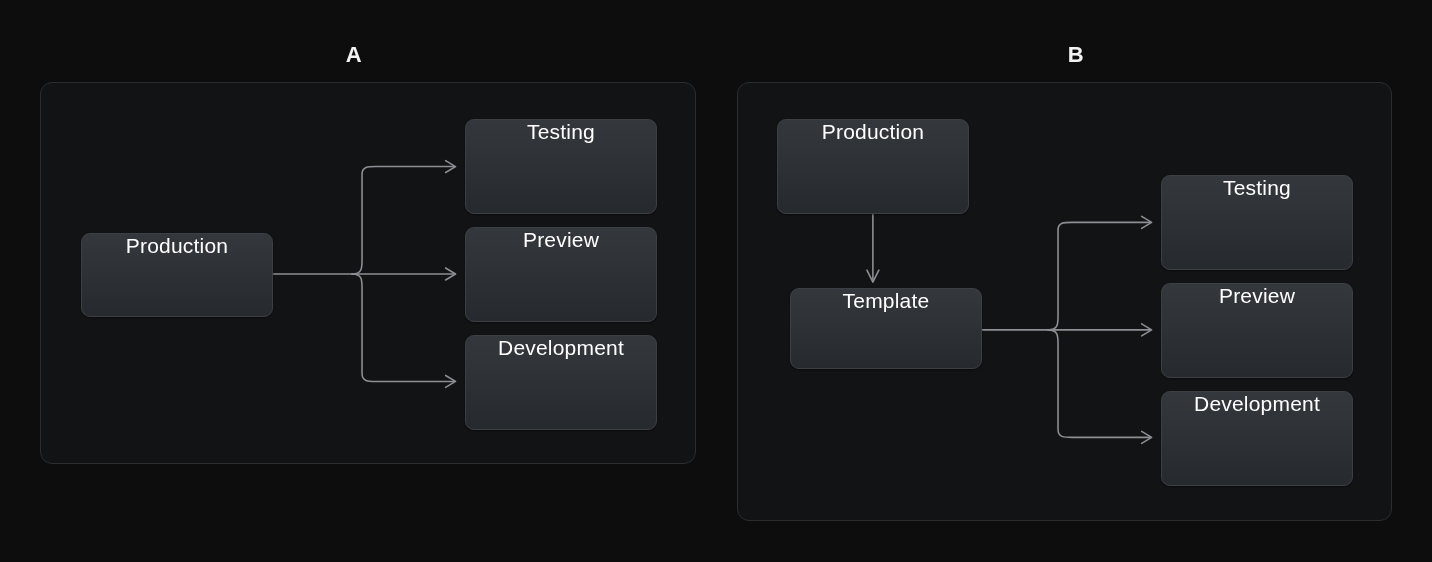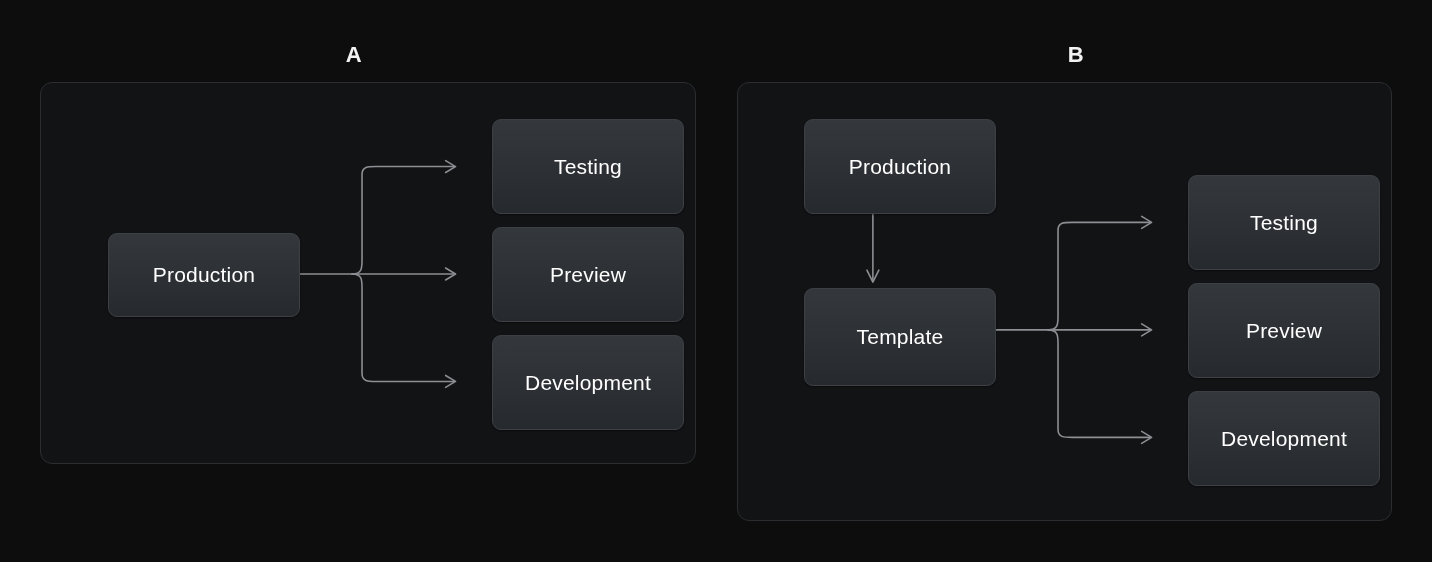--- a/index.html
+++ b/index.html
@@ -39,43 +39,42 @@
     border: 1px solid #2b2d30;
     border-radius: 12px;
   }
   #panel-a { left: 40px;  top: 82px; width: 656px; height: 382px; }
   #panel-b { left: 737px; top: 82px; width: 655px; height: 439px; }
 
   
   .node {
     position: absolute;
     display: flex;
-    align-items: center;
+    align-items: flex-start;
     justify-content: center;
     border-radius: 9px;
     border: 1px solid #3c4045;
     background: linear-gradient(180deg, #34373b 0%, #2e3135 45%, #26292d 100%);
     box-shadow: 0 1px 2px rgba(0,0,0,0.45);
     color: #ffffff;
     font-size: 21px;
     font-weight: 400;
     letter-spacing: 0.2px;
     white-space: nowrap;
-    margin-left: 27px;
   }
 
   
   #a-production  { left: 40px;  top: 150px; width: 192px; height: 84px; }
   #a-testing     { left: 424px; top: 36px;  width: 192px; height: 95px; }
   #a-preview     { left: 424px; top: 144px; width: 192px; height: 95px; }
   #a-development { left: 424px; top: 252px; width: 192px; height: 95px; }
 
   
   #b-production  { left: 39px;  top: 36px;  width: 192px; height: 95px; }
-  #b-template    { left: 39px;  top: 205px; width: 192px; height: 98px; }
+  #b-template    { left: 52px;  top: 205px; width: 192px; height: 81px; }
   #b-testing     { left: 423px; top: 92px;  width: 192px; height: 95px; }
   #b-preview     { left: 423px; top: 200px; width: 192px; height: 95px; }
   #b-development { left: 423px; top: 308px; width: 192px; height: 95px; }
 
   
   .connectors {
     position: absolute;
     left: 0; top: 0;
     width: 100%;
     height: 100%;

